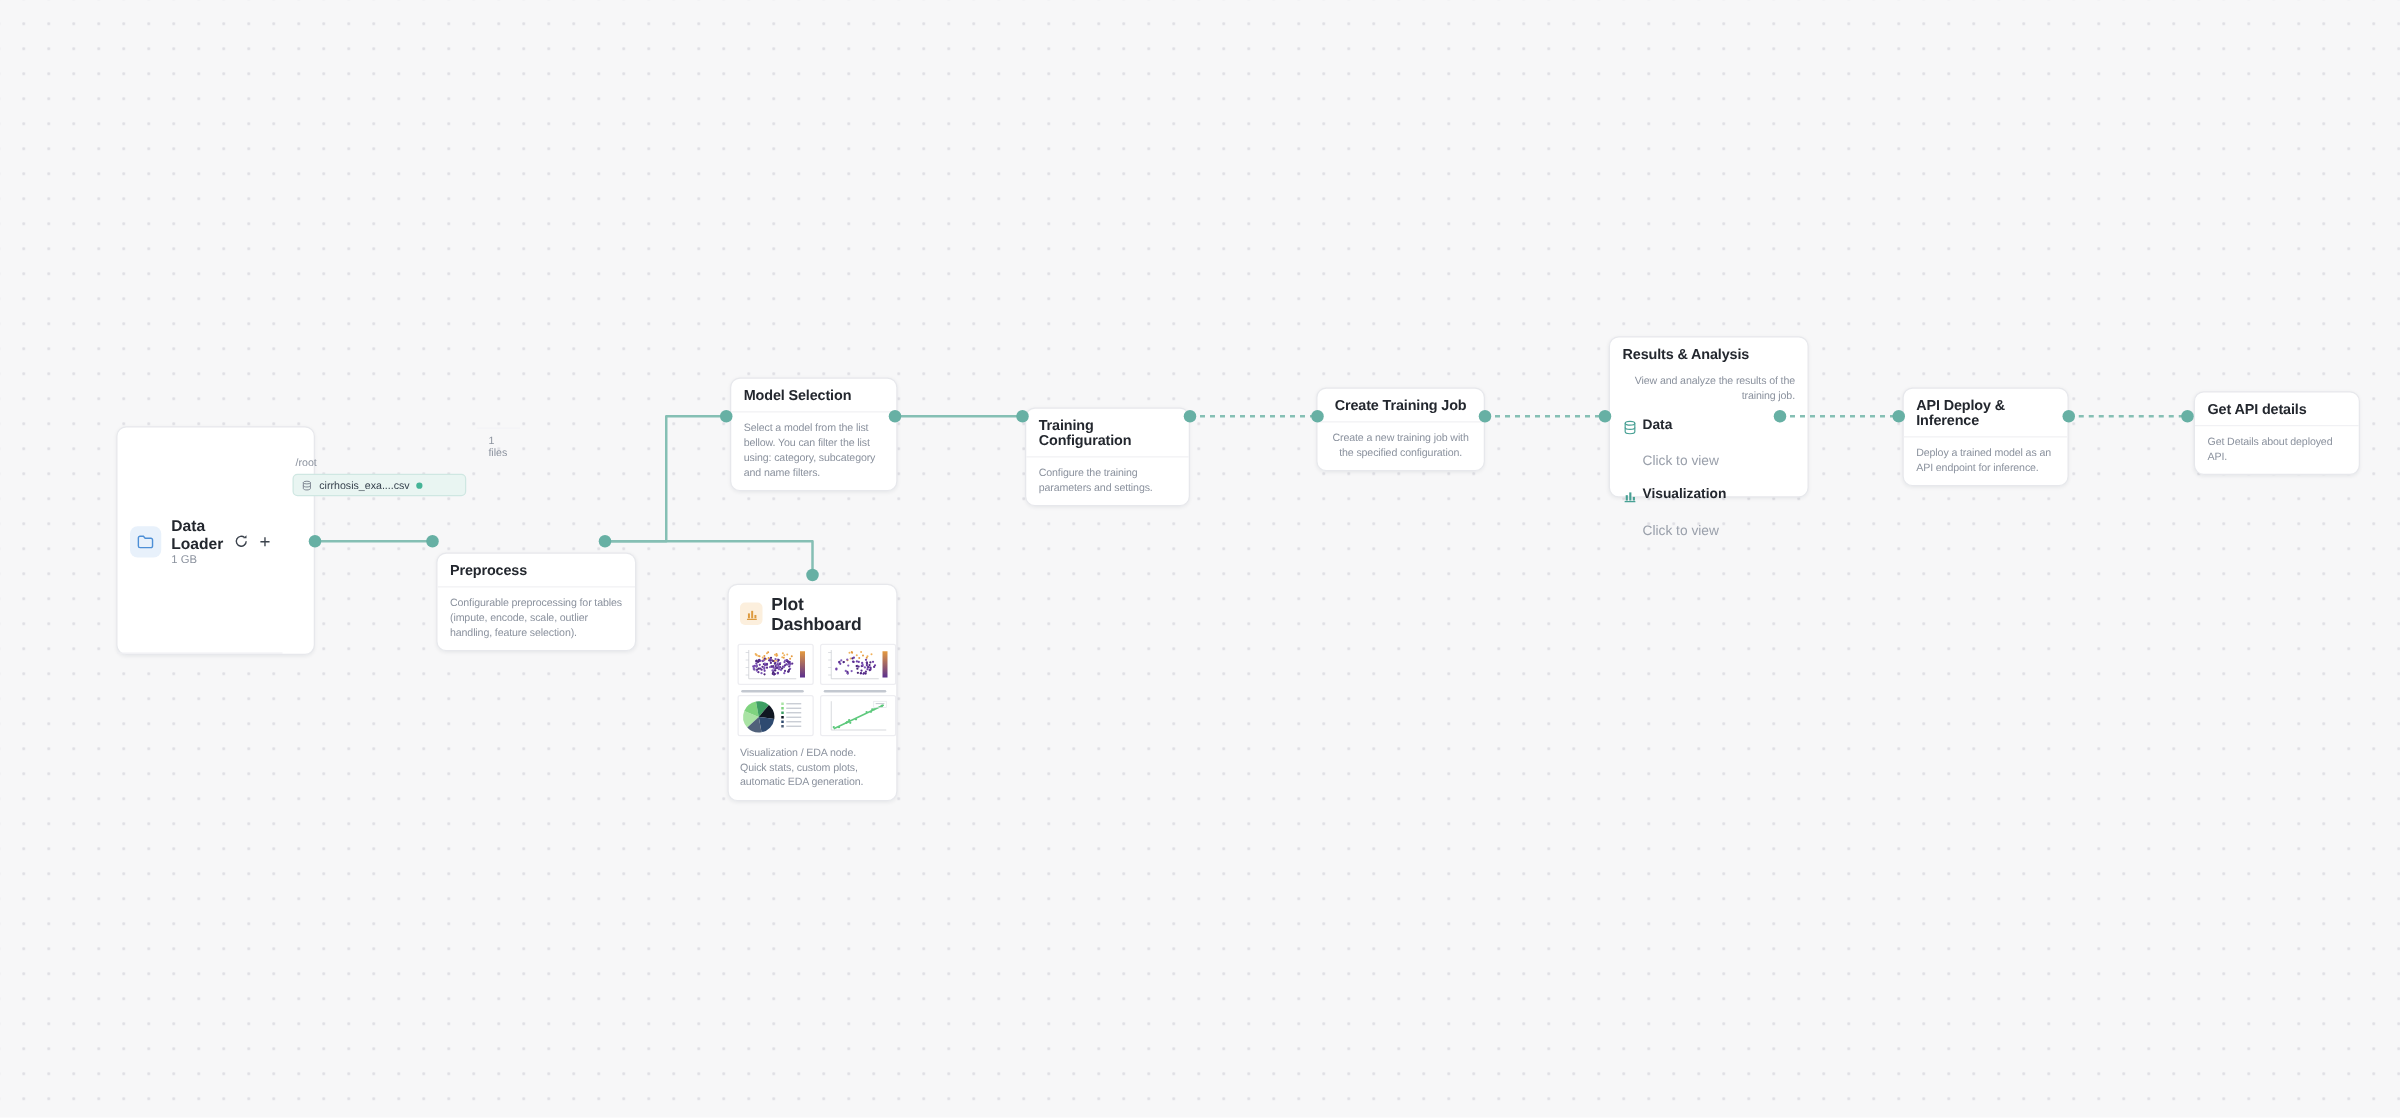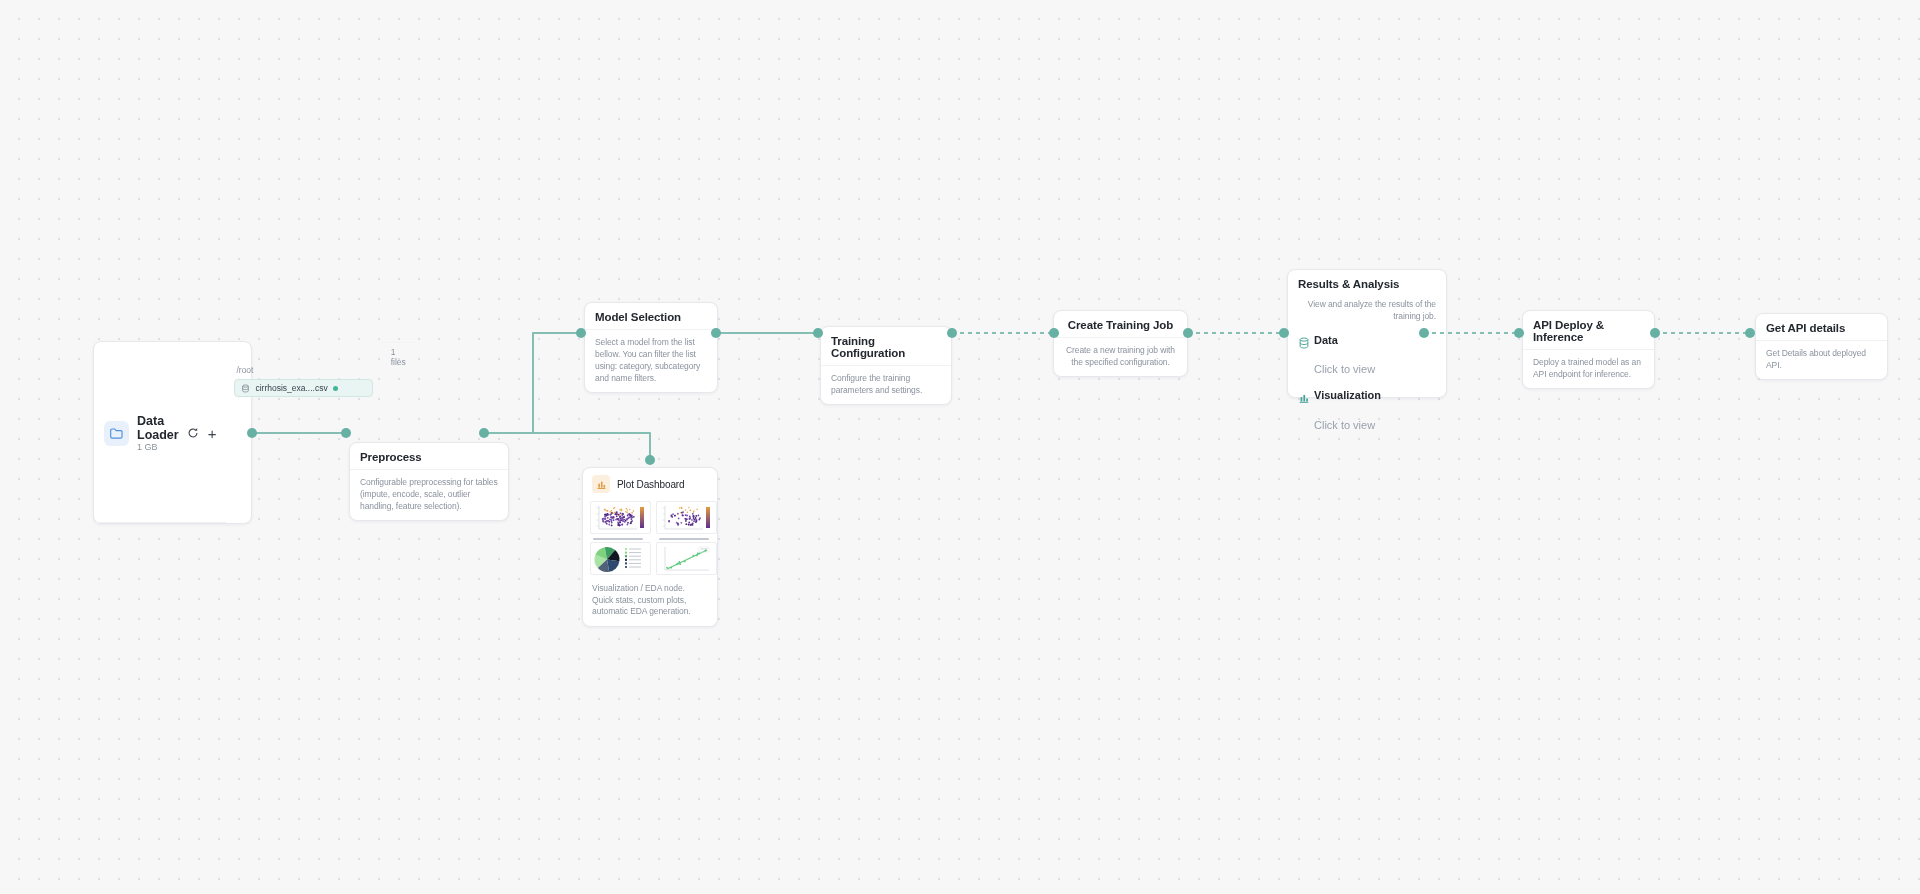--- a/index.html
+++ b/index.html
@@ -37,21 +37,21 @@
   .dl-footer{font-size:8.5px;color:#8b929e;padding:4px 10px 7px;border-top:1px solid #f4f4f6;}
   
   .res-desc{font-size:8.5px;color:#8b929e;padding:6px 10px 4px;line-height:1.42;letter-spacing:-0.1px;text-align:right;}
   .res-item{display:flex;gap:4px;padding:8px 10px 2px;align-items:flex-start;cursor:pointer;}
   .res-item .ri-ic{margin-top:1px;flex:0 0 auto;}
   .ri-label{font-size:11px;font-weight:700;color:#23272e;line-height:1.2;}
   .ri-sub{font-size:11px;color:#9aa0ab;margin-top:16px;}
   
   .pd-header{display:flex;align-items:center;gap:7px;padding:7px 9px 5px;}
   .pd-ic{width:18px;height:18px;border-radius:4px;background:#fcefdd;display:flex;align-items:center;justify-content:center;flex:0 0 auto;}
-  .pd-title{font-size:10px;font-weight:400;color:#23272e;letter-spacing:-0.1px;}
+  .pd-title{font-size:14px;font-weight:700;color:#23272e;letter-spacing:-0.1px;}
   .pd-grid{display:grid;grid-template-columns:61px 61px;grid-auto-rows:33px;gap:8px 5px;padding:3px 7px 2px;}
   .tile{background:#fff;border:1px solid #ededf1;border-radius:2px;position:relative;overflow:visible;}
   .tile svg{position:absolute;left:0;top:0;}
   .tile .ttl{position:absolute;top:-5px;left:2px;height:2px;width:84%;background:#c3c8d0;border-radius:1px;}
   .pd-caption{font-size:8.5px;color:#8b929e;padding:6px 9px 8px;line-height:1.38;letter-spacing:-0.1px;}
 </style>
 </head>
 <body>
 
 <div id="canvas">

